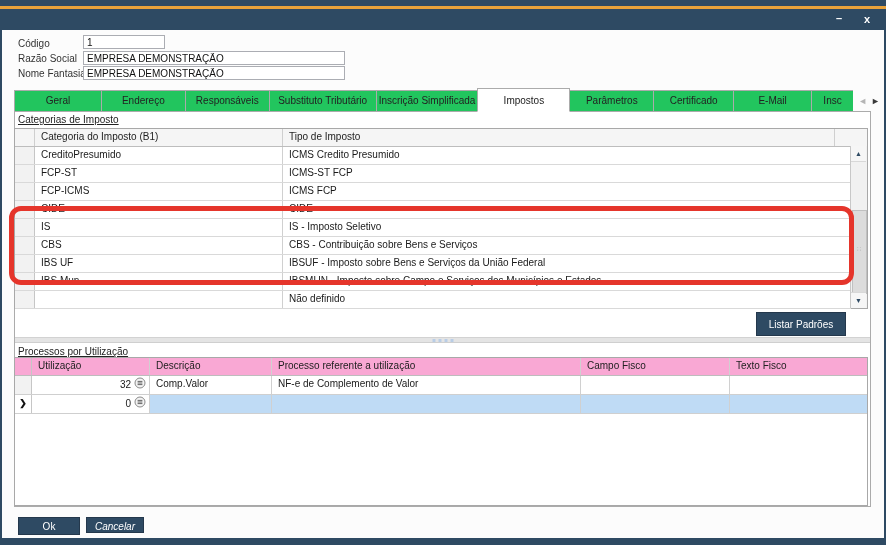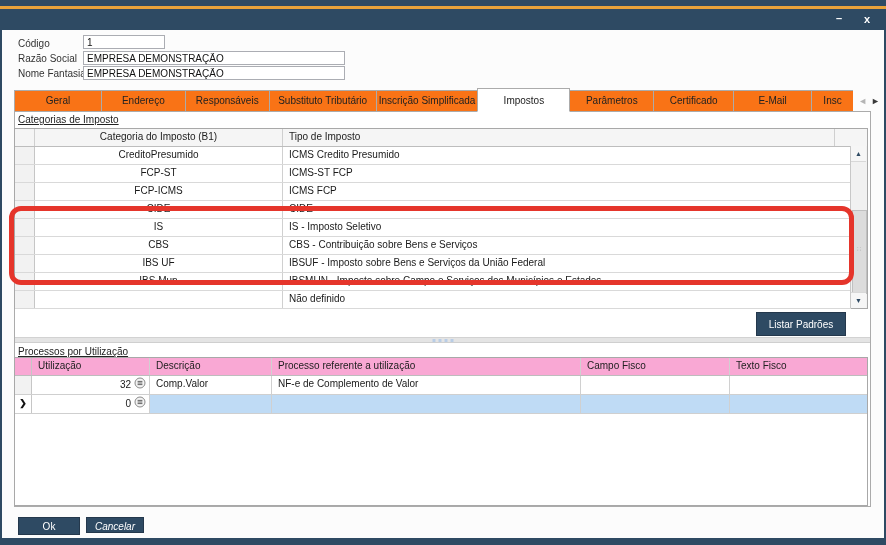--- a/index.html
+++ b/index.html
@@ -19,36 +19,36 @@
   .closebtn{position:absolute;right:16px;top:0;line-height:21px;font-size:11px;font-weight:bold;cursor:pointer;}
   .side-border{top:30px;width:2px;height:508px;background:#2e4a63;}
   .bottom-bar{left:0;top:538px;width:886px;height:7px;background:#2e4a63;}
   
   .flabel{font-size:10px;color:#333;left:18px;}
   .finput{border:1px solid #abadb3;background:#fff;font-family:"Liberation Sans",sans-serif;
           font-size:10px;color:#111;padding:0 3px;height:14px;box-sizing:border-box;}
   
   .tabstrip{left:14px;top:88px;height:24px;width:838px;display:flex;align-items:flex-end;}
   .tab{box-sizing:border-box;height:22px;line-height:20px;text-align:center;font-size:10px;color:#222;
-       background:#f97316;border:1px solid #ababab;margin-right:-1px;cursor:pointer;overflow:hidden;white-space:nowrap;}
+       background:#22c55e;border:1px solid #ababab;margin-right:-1px;cursor:pointer;overflow:hidden;white-space:nowrap;}
   .tab.active{background:#fff;height:24px;line-height:23px;border-bottom:1px solid #fff;position:relative;z-index:6;}
   .tab-arrows{left:850px;top:92px;width:34px;height:18px;font-size:9px;display:flex;gap:4px;align-items:center;justify-content:flex-end;padding-right:4px;}
   .arrow-prev{color:#b5b5b5;cursor:pointer;}
   .arrow-next{color:#3a3a3a;cursor:pointer;}
   
   .panel{left:14px;top:111px;width:857px;height:396px;background:#fff;border:1px solid #ababab;z-index:1;}
   .grouplabel{font-size:10px;color:#222;z-index:2;text-decoration:underline;}
   
   .t1{left:14px;top:128px;width:854px;height:181px;border:1px solid #a8a8a8;background:#fff;z-index:2;}
   .t1 .hdr{display:flex;height:17px;background:#f5f5f5;border-bottom:1px solid #bdbdbd;}
   .t1row{display:flex;height:17px;border-bottom:1px solid #d9d9d9;width:836px;}
   .cell{box-sizing:border-box;font-size:10px;line-height:16px;color:#1a1a1a;padding:0 6px;
         border-right:1px solid #d0d0d0;white-space:nowrap;overflow:hidden;}
   .t1 .gutter{width:20px;background:#f2f2f2;border-right:1px solid #c6c6c6;padding:0;}
-  .t1 .c1{width:248px;text-align:center;}
+  .t1 .c1{width:248px;}
   .t1 .c2{flex:1;border-right:none;}
   .t1 .hdr .cell{color:#222;border-right:1px solid #cfcfcf;background:#f5f5f5;}
   
   .sb{position:absolute;right:0;top:17px;bottom:0;width:16px;background:#f1f1f1;border-left:1px solid #c8c8c8;}
   .sb .btn{position:absolute;left:0;width:15px;height:15px;text-align:center;font-size:7px;color:#2e4a63;line-height:15px;cursor:pointer;background:#f6f6f6;}
   .sb .up{top:0;border-bottom:1px solid #d8d8d8;}
   .sb .down{bottom:0;border-top:1px solid #d8d8d8;}
   .sb .thumb{position:absolute;left:1px;width:13px;top:64px;height:82px;background:#dcdcdc;border:1px solid #c0c0c0;cursor:grab;}
   .sb .grip{position:absolute;left:4px;top:34px;font-size:6px;color:#9a9a9a;letter-spacing:1px;}
   

